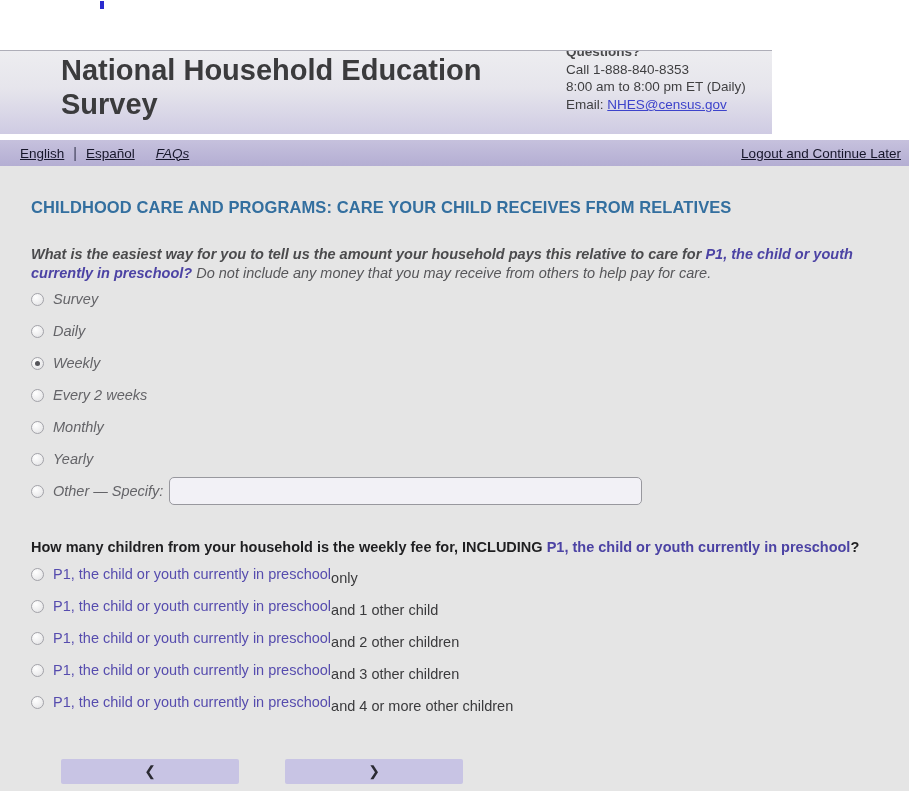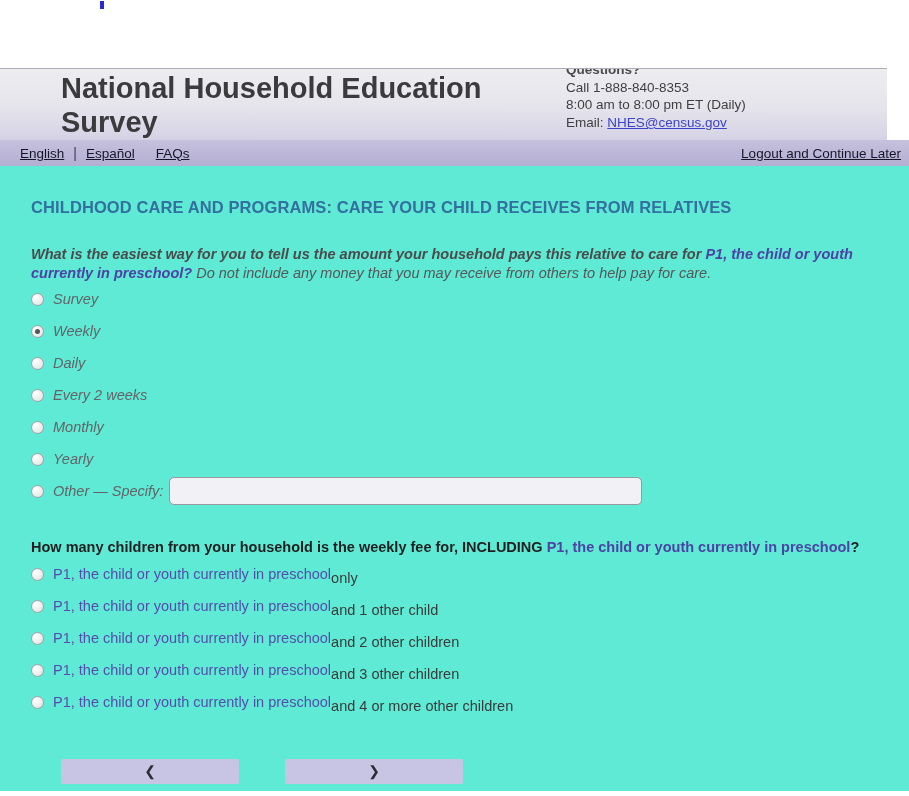--- a/index.html
+++ b/index.html
@@ -6,21 +6,21 @@
   body{
     width:909px;height:796px;position:relative;background:#ffffff;
     font-family:"Liberation Sans","DejaVu Sans",sans-serif;
     overflow:hidden;
   }
   
   .artifact{position:absolute;left:100px;top:1px;width:4px;height:8px;background:#2a2ace;}
 
   
   .site-header{
-    position:absolute;left:0;top:68px;width:887px;height:83px;
+    position:absolute;left:0;top:50px;width:772px;height:83px;
     border-top:1px solid #aeaeb8;
     background:linear-gradient(to bottom,#ededf0 0%,#e6e5ec 45%,#cfcbe3 100%);
     overflow:hidden;
   }
   .site-title{
     position:absolute;left:61px;top:2px;width:520px;margin:0;
     font-size:29px;line-height:34px;font-weight:bold;color:#3b3b3d;letter-spacing:0px;
   }
   .contact{
     position:absolute;left:566px;top:-8px;
@@ -31,27 +31,27 @@
 
   
   .navbar{
     position:absolute;left:0;top:140px;width:909px;height:26px;
     background:linear-gradient(to bottom,#c6c1dd 0%,#b4aed3 100%);
     display:flex;align-items:center;box-sizing:border-box;
     padding:0 8px 0 20px;font-size:13.5px;
   }
   .navbar a{color:#16162a;text-decoration:underline;}
   .nav-sep{color:#3c3c55;margin:0 9px;font-size:14px;}
-  .nav-faqs{margin-left:21px;}
+  .nav-faqs{margin-left:21px;font-style:italic;}
   .nav-logout{margin-left:auto;}
 
   
   .content{
     position:absolute;left:0;top:166px;width:909px;height:625px;
-    background:#5eead4;box-sizing:border-box;
+    background:#e5e5e5;box-sizing:border-box;
     padding:0 20px 4px 31px;
   }
   .section-title{
     margin:31px 0 0 0;font-size:16.5px;line-height:20px;font-weight:bold;
     color:#336f9f;letter-spacing:0.1px;
   }
   .q1-text{
     margin:28px 0 0 0;width:858px;font-size:14.5px;line-height:19px;font-style:italic;
   }
   .q1-lead{font-weight:bold;color:#4b4b4d;}
@@ -116,26 +116,26 @@
   <h2 class="section-title">CHILDHOOD CARE AND PROGRAMS: CARE YOUR CHILD RECEIVES FROM RELATIVES</h2>
 
   <p class="q1-text"><span class="q1-lead">What is the easiest way for you to tell us the amount your household pays this relative to care for </span><span class="q1-highlight">P1, the child or youth currently in preschool?</span><span class="q1-note"> Do not include any money that you may receive from others to help pay for care.</span></p>
 
   <div class="options" id="q1-options">
       <div class="option-row">
         <span class="radio"></span>
         <span class="opt-label-italic">Survey</span>
       </div>
       <div class="option-row">
+        <span class="radio"></span>
+        <span class="opt-label-italic">Daily</span>
+      </div>
+      <div class="option-row">
         <span class="radio selected"></span>
         <span class="opt-label-italic">Weekly</span>
-      </div>
-      <div class="option-row">
-        <span class="radio"></span>
-        <span class="opt-label-italic">Daily</span>
       </div>
       <div class="option-row">
         <span class="radio"></span>
         <span class="opt-label-italic">Every 2 weeks</span>
       </div>
       <div class="option-row">
         <span class="radio"></span>
         <span class="opt-label-italic">Monthly</span>
       </div>
       <div class="option-row">

